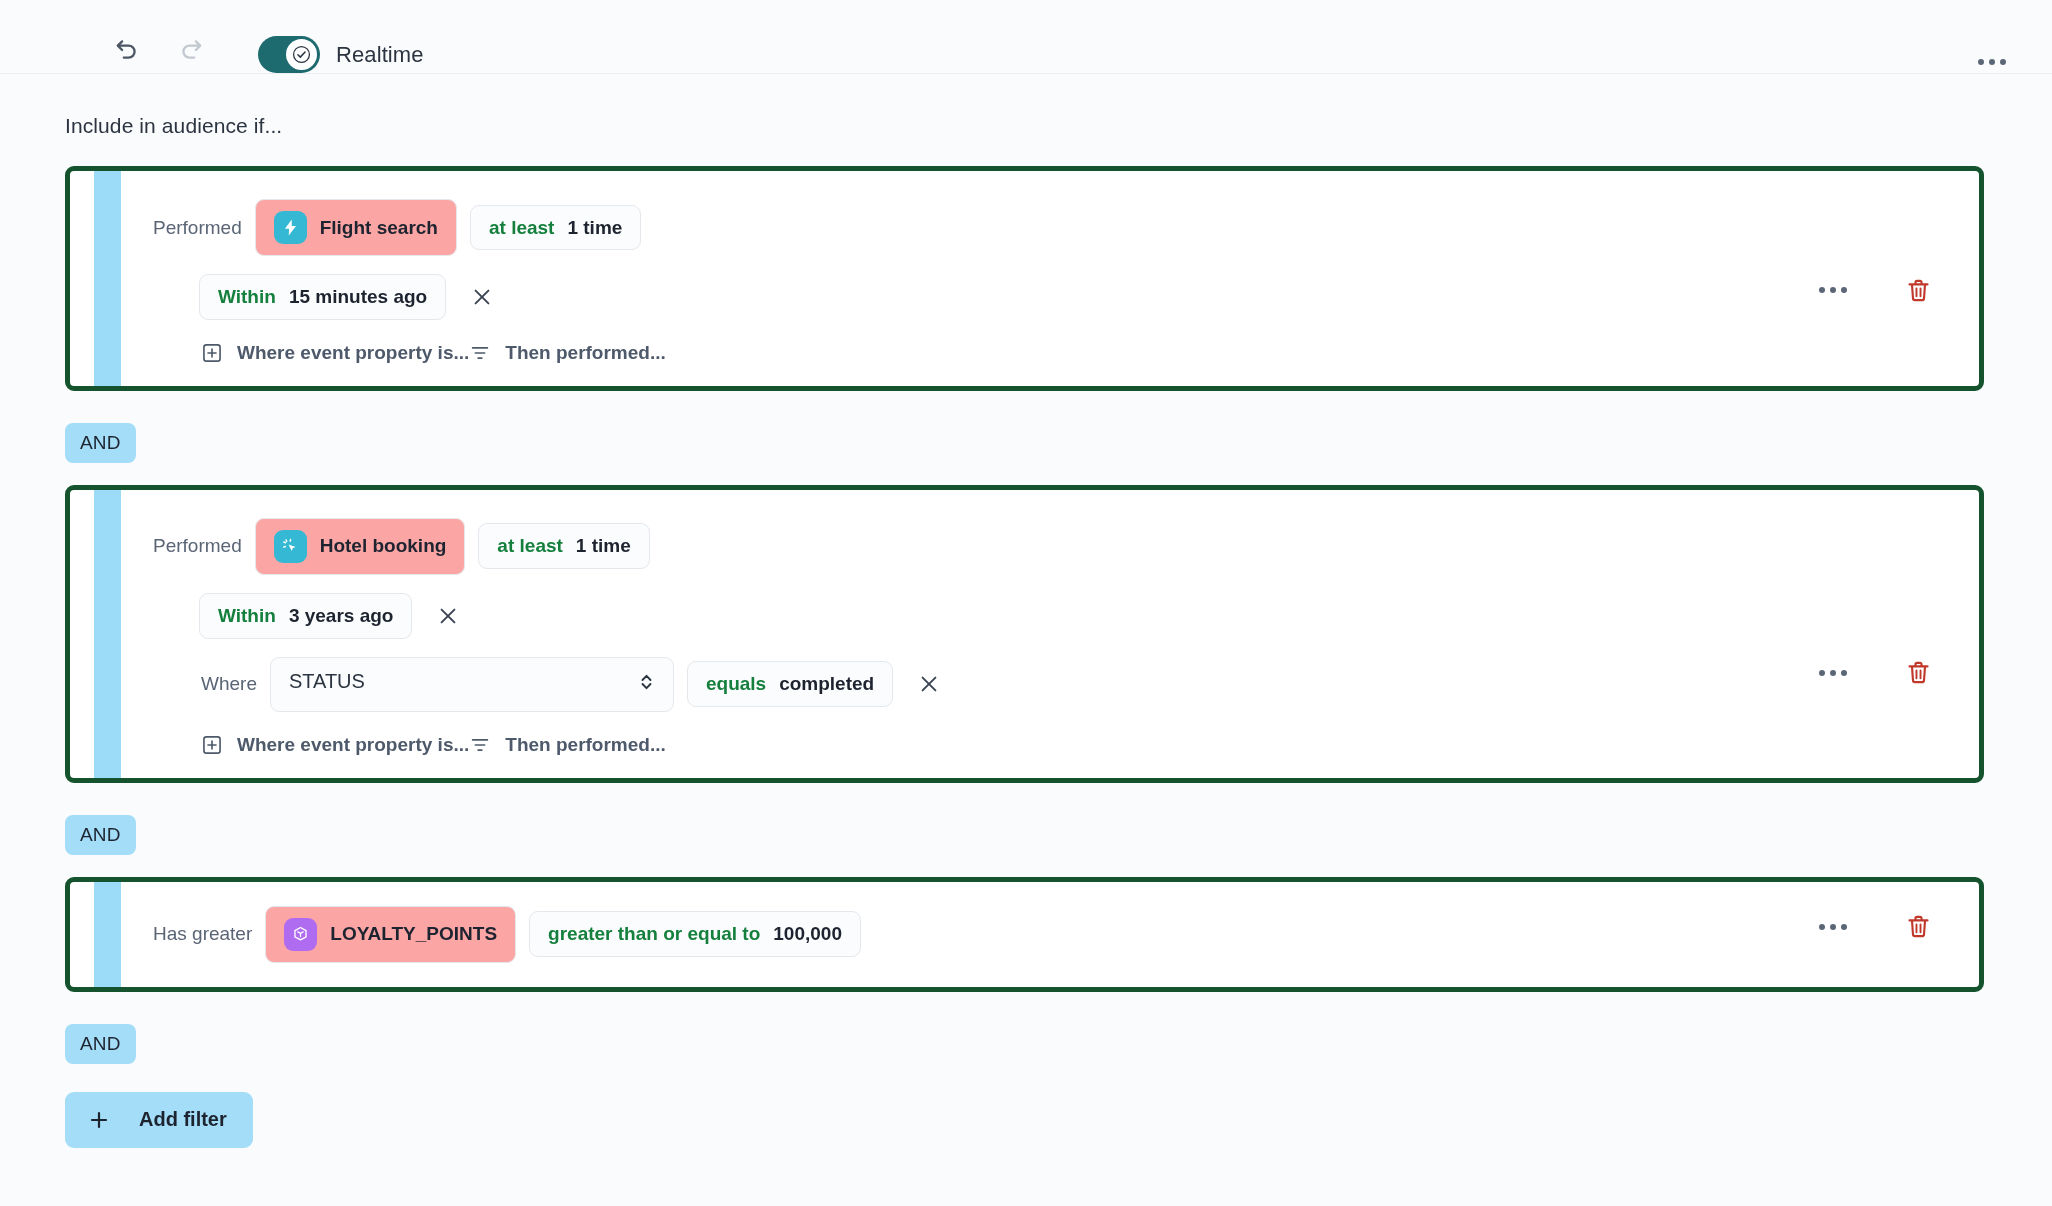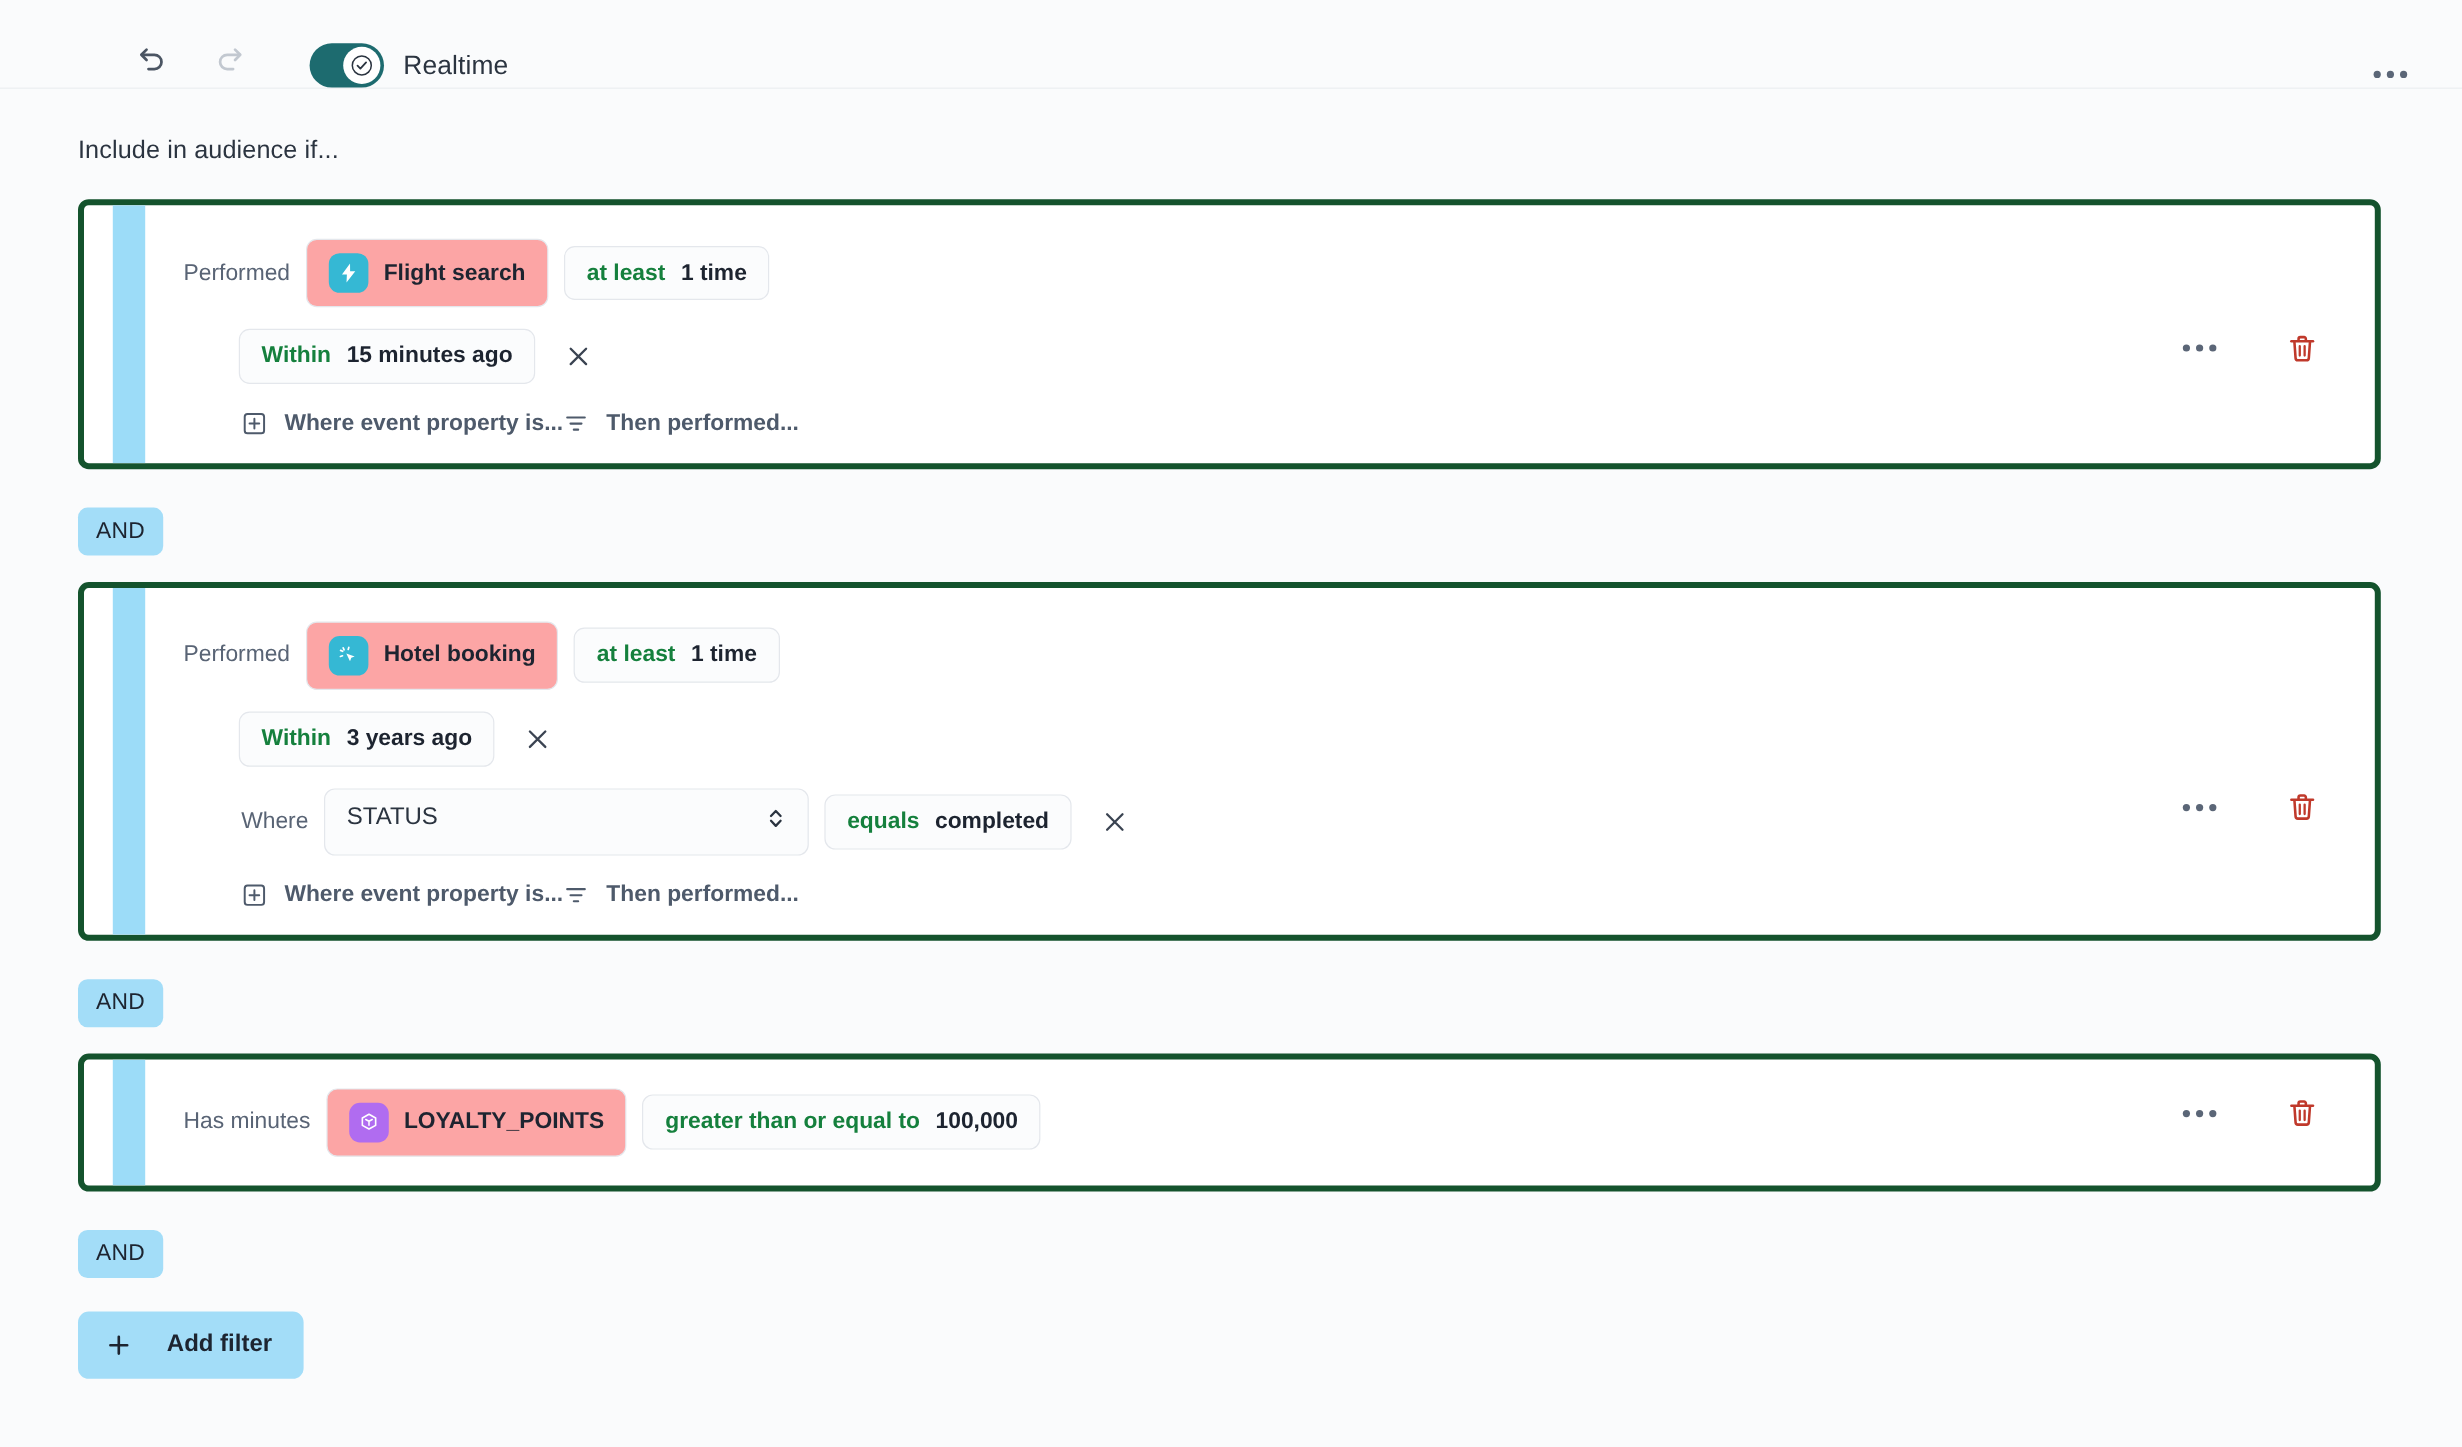--- a/index.html
+++ b/index.html
@@ -432,21 +432,21 @@
     </div>
   </div>
 
   <div class="and-badge">AND</div>
 
   
   <div class="card">
     <div class="card-accent"></div>
     <div class="card-body compact">
       <div class="row">
-        <span class="row-label">Has minutes</span>
+        <span class="row-label">Has greater</span>
         <span class="chip">
           <span class="ev-icon purple">
             <svg width="19" height="19" viewBox="0 0 24 24" fill="none">
               <path d="M12 3.2l7 3.9v7.8l-7 3.9-7-3.9V7.1z" stroke="#ffffff" stroke-width="1.7" stroke-linejoin="round"></path>
               <path d="M12 10.6l3.4-1.9M12 10.6v4.2M12 10.6L8.6 8.7" stroke="#ffffff" stroke-width="1.6" stroke-linecap="round"></path>
             </svg>
           </span>
           <span class="chip-name">LOYALTY_POINTS</span>
         </span>
         <span class="chip plain">

